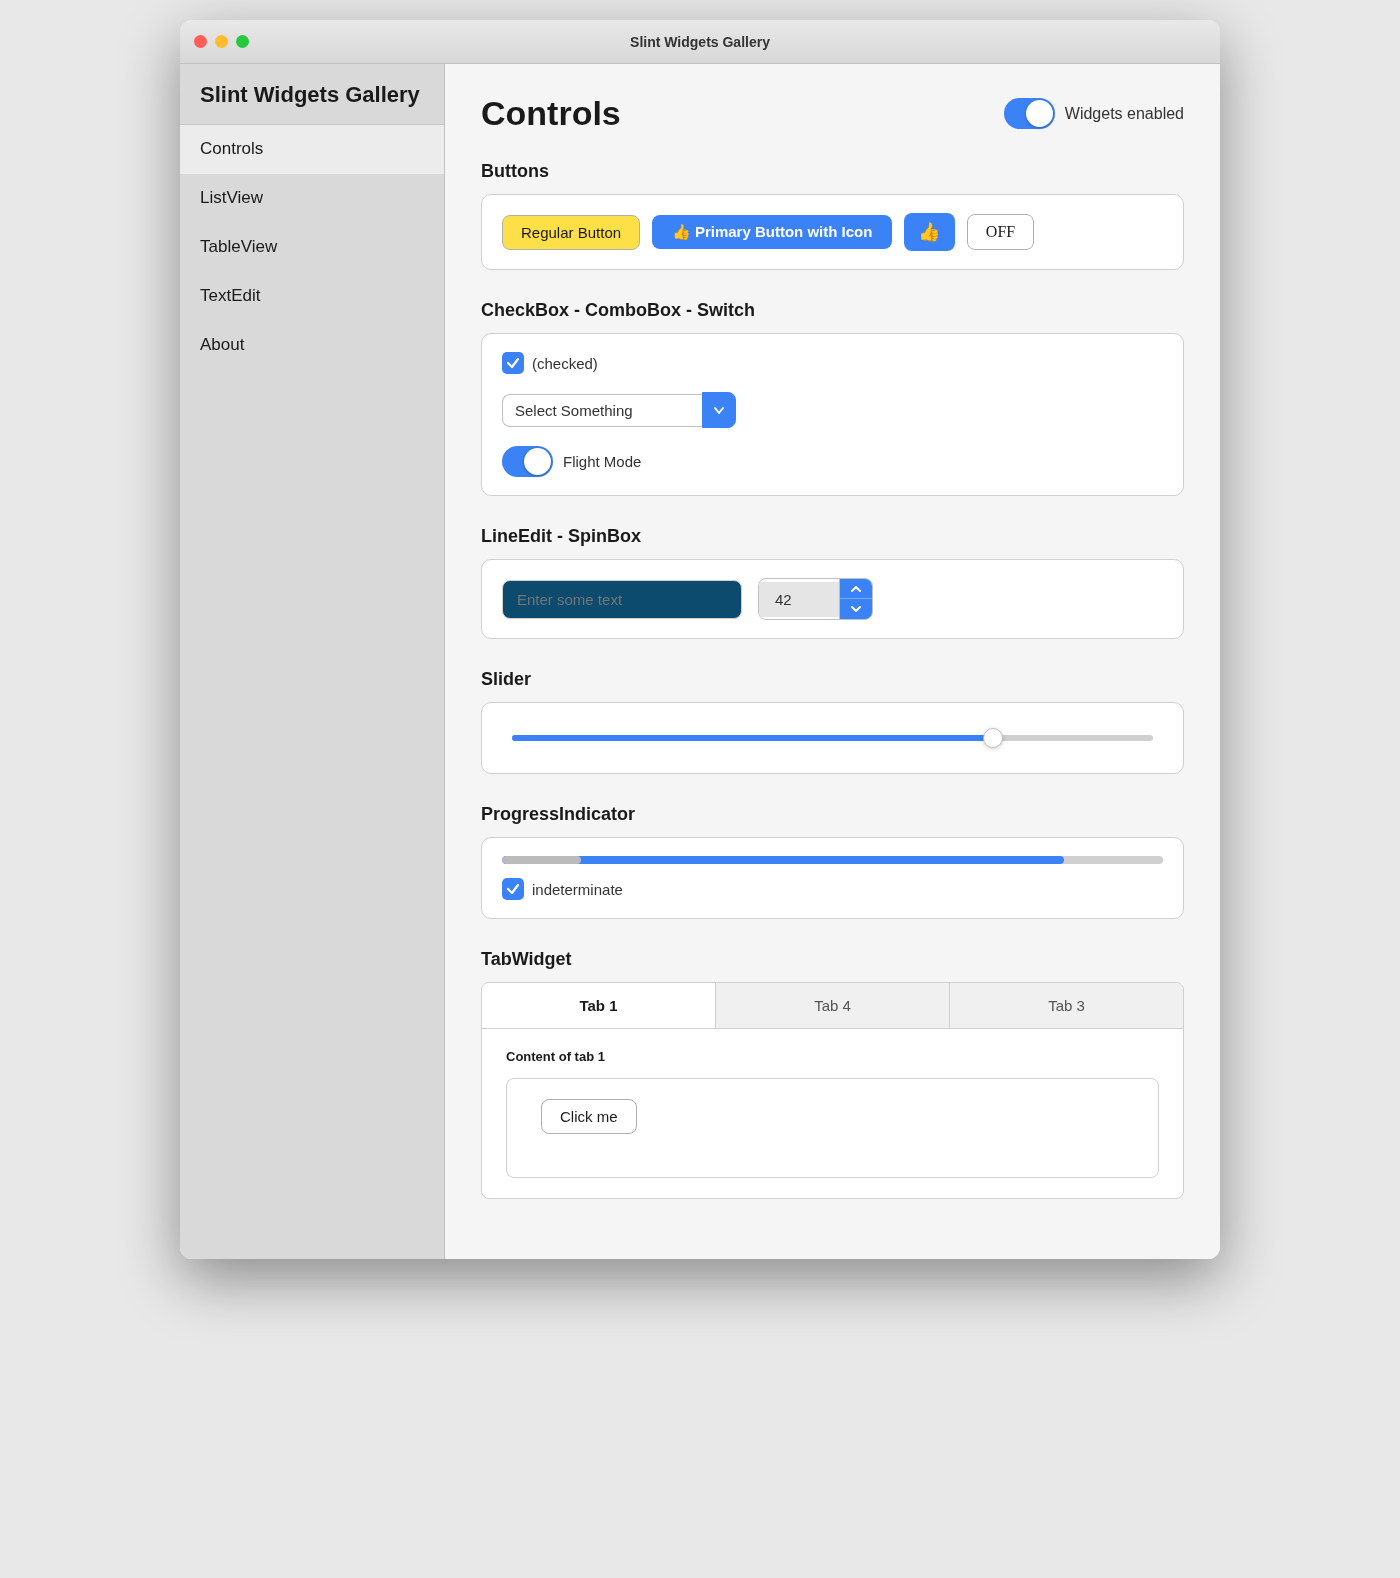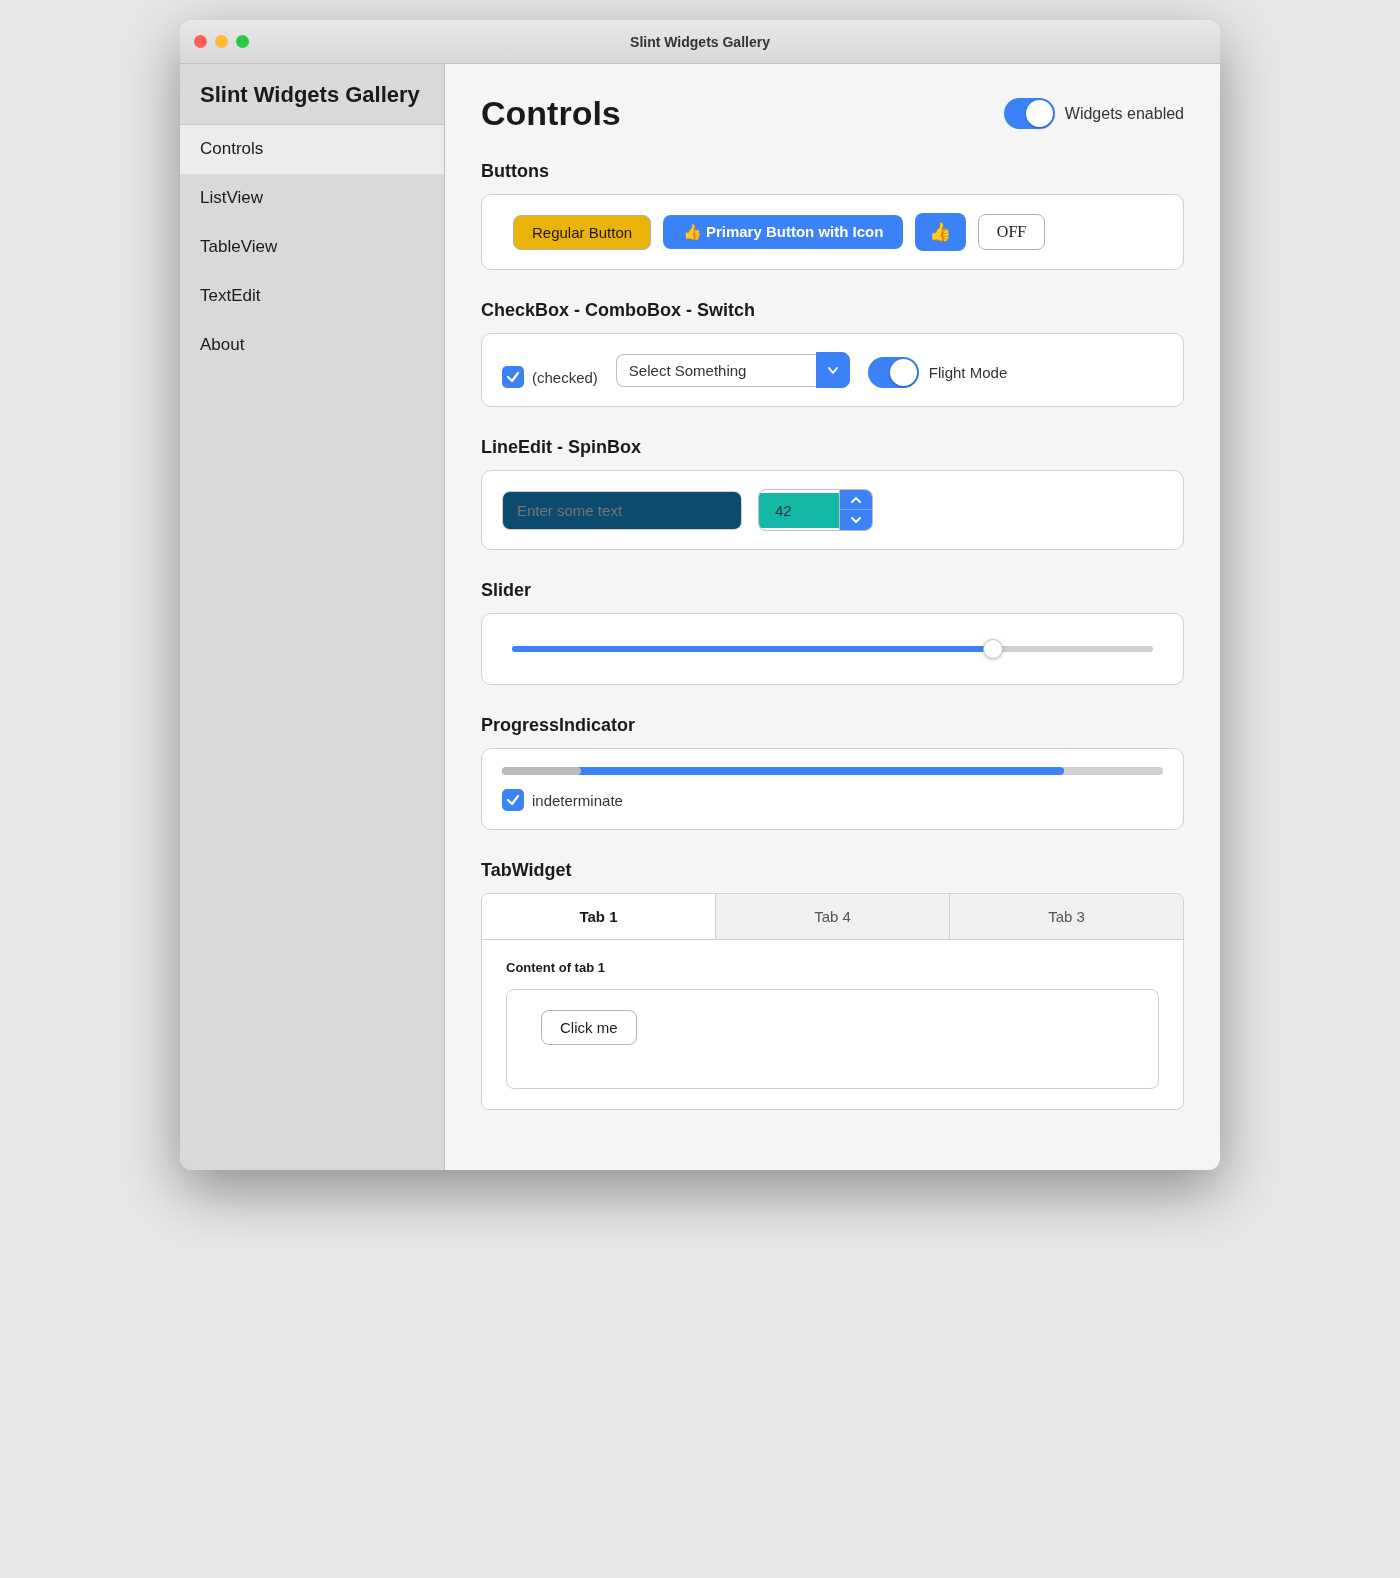--- a/index.html
+++ b/index.html
@@ -173,27 +173,26 @@
 
     
     .buttons-row {
       display: flex;
       align-items: center;
       gap: 12px;
     }
 
     .btn-regular {
       padding: 8px 18px;
-      background: #eab308;
+      background: #fde047;
       border: 1.5px solid #b0b0b0;
       border-radius: 8px;
       font-size: 15px;
       cursor: pointer;
       color: #1a1a1a;
-      margin-left: 11px;
     }
 
     .btn-primary {
       padding: 8px 20px;
       background: #3b82f6;
       border: none;
       border-radius: 8px;
       font-size: 15px;
       font-weight: 600;
       color: white;
@@ -220,22 +219,23 @@
       border-radius: 8px;
       font-size: 16px;
       cursor: pointer;
       color: #1a1a1a;
       font-family: Liberation Serif, serif;
     }
 
     
     .checkbox-row {
       display: flex;
-      align-items: flex-end;
+      align-items: flex-start;
       gap: 18px;
+      flex-direction: column;
     }
 
     .checkbox-item {
       display: flex;
       align-items: center;
       gap: 8px;
     }
 
     .checkbox-box {
       width: 22px;
@@ -322,21 +322,21 @@
       border: 1.5px solid #c0c0c0;
       border-radius: 8px;
       overflow: hidden;
     }
 
     .spinbox-input {
       padding: 9px 16px;
       border: none;
       font-size: 15px;
       color: #333;
-      background: #14b8a6;
+      background: #e5e5e5;
       width: 80px;
       outline: none;
       text-align: left;
     }
 
     .spinbox-buttons {
       display: flex;
       flex-direction: column;
       background: #e8e8e8;
       border-left: 1.5px solid #c0c0c0;

